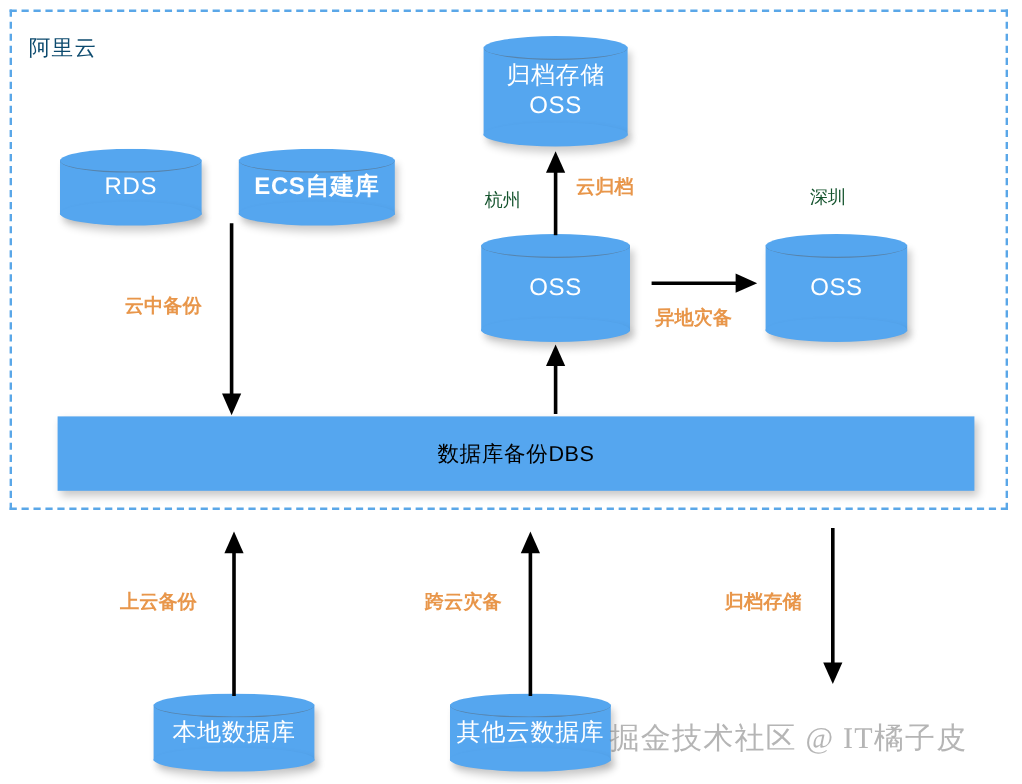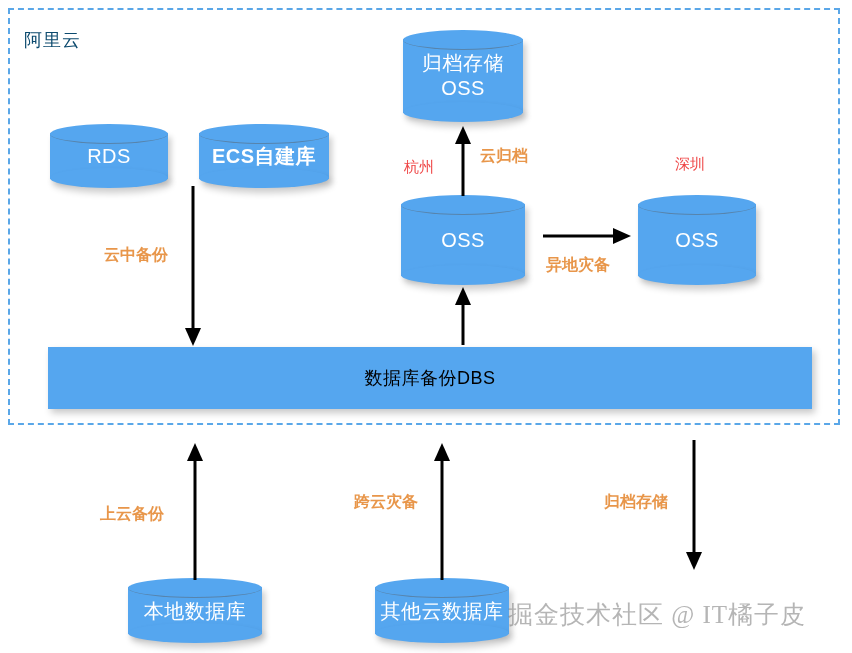--- a/index.html
+++ b/index.html
@@ -127,21 +127,21 @@
   .dbs-bar .dbs-label {
     color: #000000;
     font-size: 18px;
     letter-spacing: 0.5px;
   }
 
   
   .region-label {
     position: absolute;
     font-size: 15px;
-    color: #ef4444;
+    color: #14532d;
     white-space: nowrap;
   }
 
   
   .flow-label {
     position: absolute;
     font-size: 16px;
     font-weight: bold;
     color: #e8964a;
     white-space: nowrap;
@@ -262,21 +262,21 @@
       <polygon points="11,0 3,18 19,18" fill="#000"></polygon>
     </svg>
   </div>
 
   <div class="arrow" style="left:184px; top:443px;">
     <svg width="22" height="137" viewBox="0 0 22 137">
       <line x1="11" y1="137" x2="11" y2="14" stroke="#000" stroke-width="3"></line>
       <polygon points="11,0 3,18 19,18" fill="#000"></polygon>
     </svg>
   </div>
-  <div class="flow-label" style="left:100px; top:504px;">上云备份</div>
+  <div class="flow-label" style="left:100px; top:492px;">上云备份</div>
 
   <div class="arrow" style="left:431px; top:443px;">
     <svg width="22" height="137" viewBox="0 0 22 137">
       <line x1="11" y1="137" x2="11" y2="14" stroke="#000" stroke-width="3"></line>
       <polygon points="11,0 3,18 19,18" fill="#000"></polygon>
     </svg>
   </div>
   <div class="flow-label" style="left:354px; top:492px;">跨云灾备</div>
 
   <div class="arrow" style="left:683px; top:440px;">

